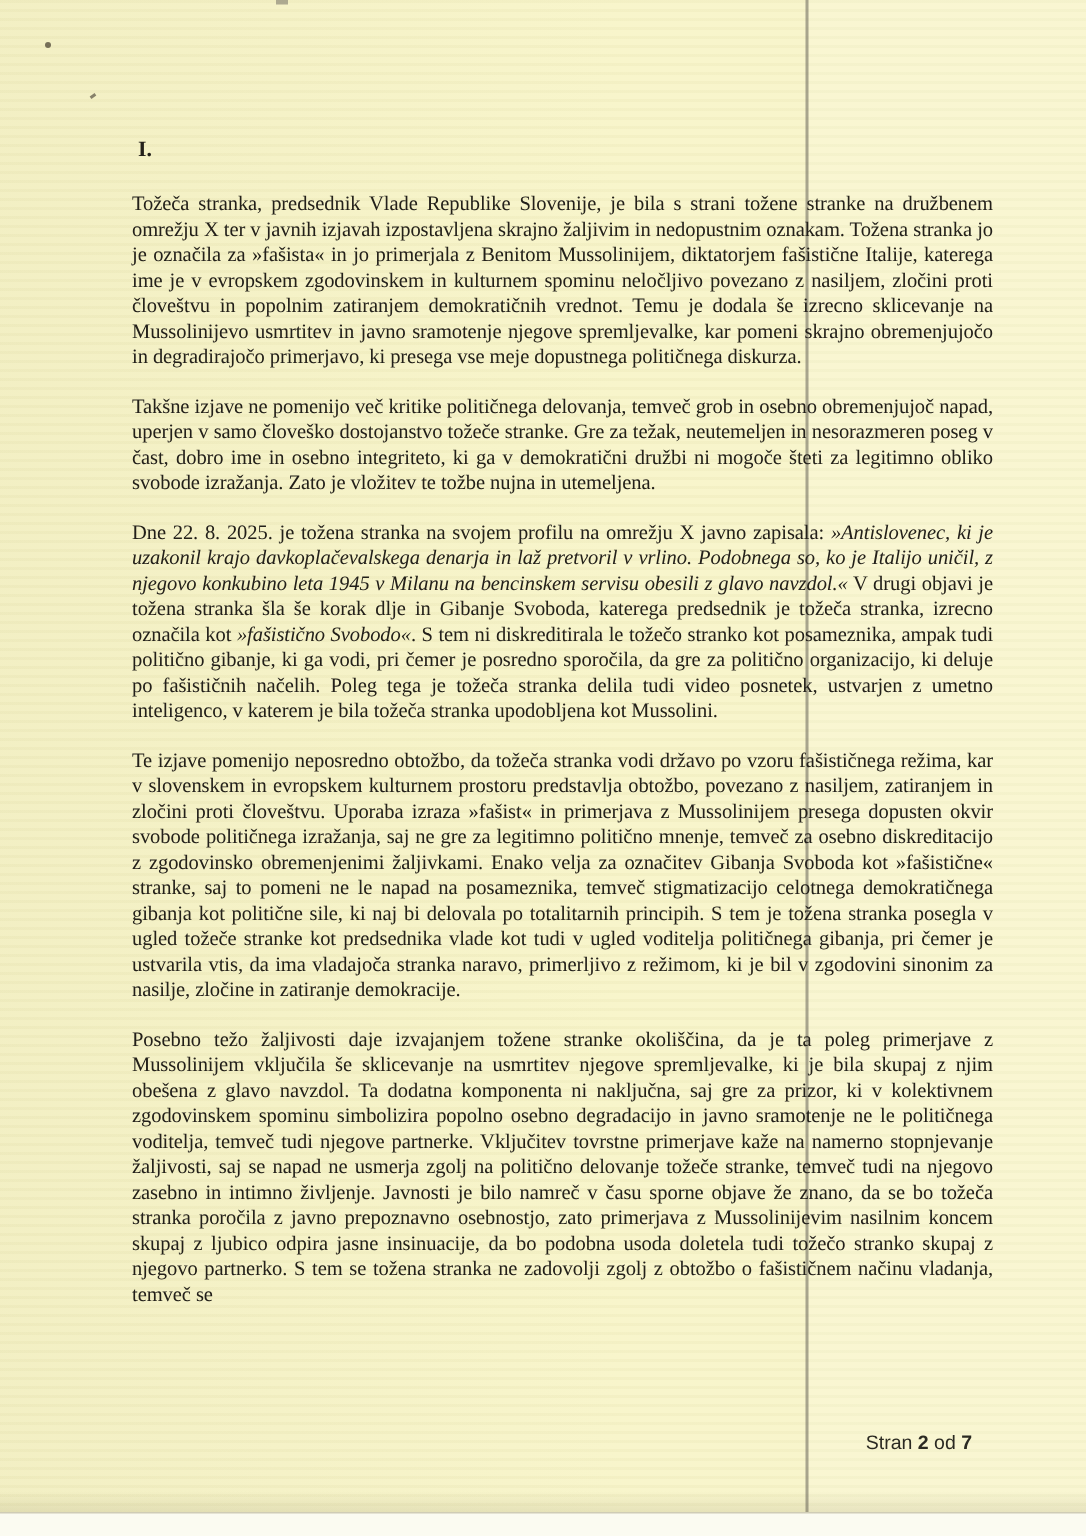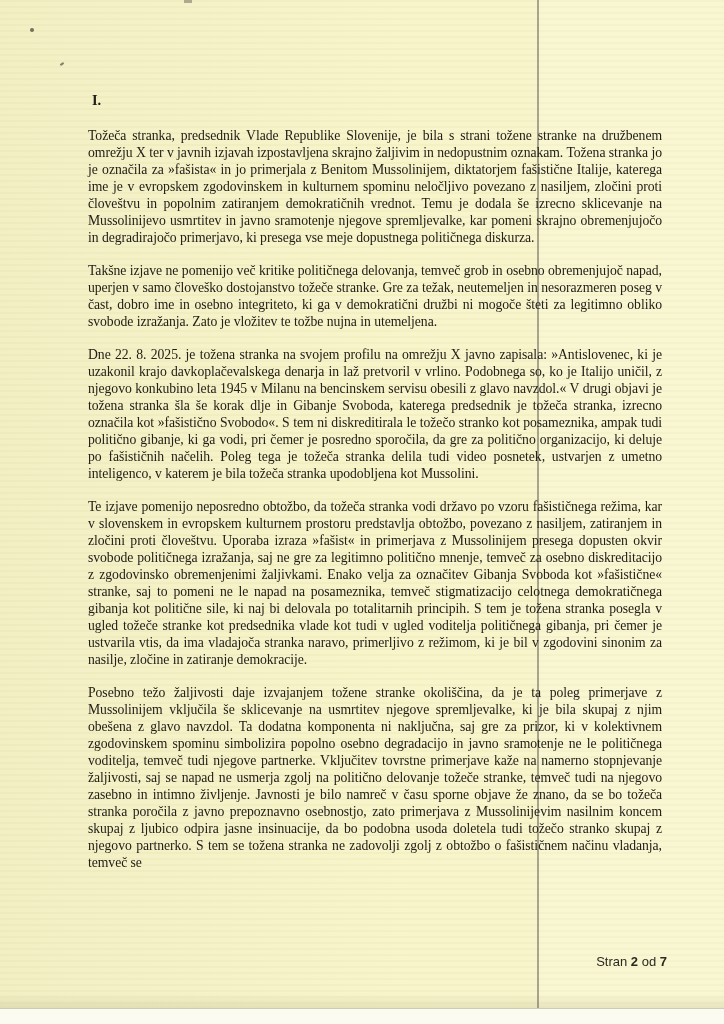--- a/index.html
+++ b/index.html
@@ -57,24 +57,24 @@
     text-align: justify;
     letter-spacing: -0.05px;
   }
   .section-heading {
     font-weight: bold;
     font-size: 14.5px;
     margin: 0 0 18px 4px;
     text-align: left;
   }
   .content p { margin: 0 0 16px 0; }
-  .seg-italic { }
+  .seg-italic { font-style: italic; }
   .footer {
     position: absolute;
-    top: 954px; right: 57px;
+    top: 954px; right: 76px;
     font-family: "Liberation Sans", sans-serif;
     font-size: 13px;
     color: #2b2a22;
   }
   .footer b { font-weight: bold; }
 </style>
 </head>
 <body>
 
 <div class="scan">

